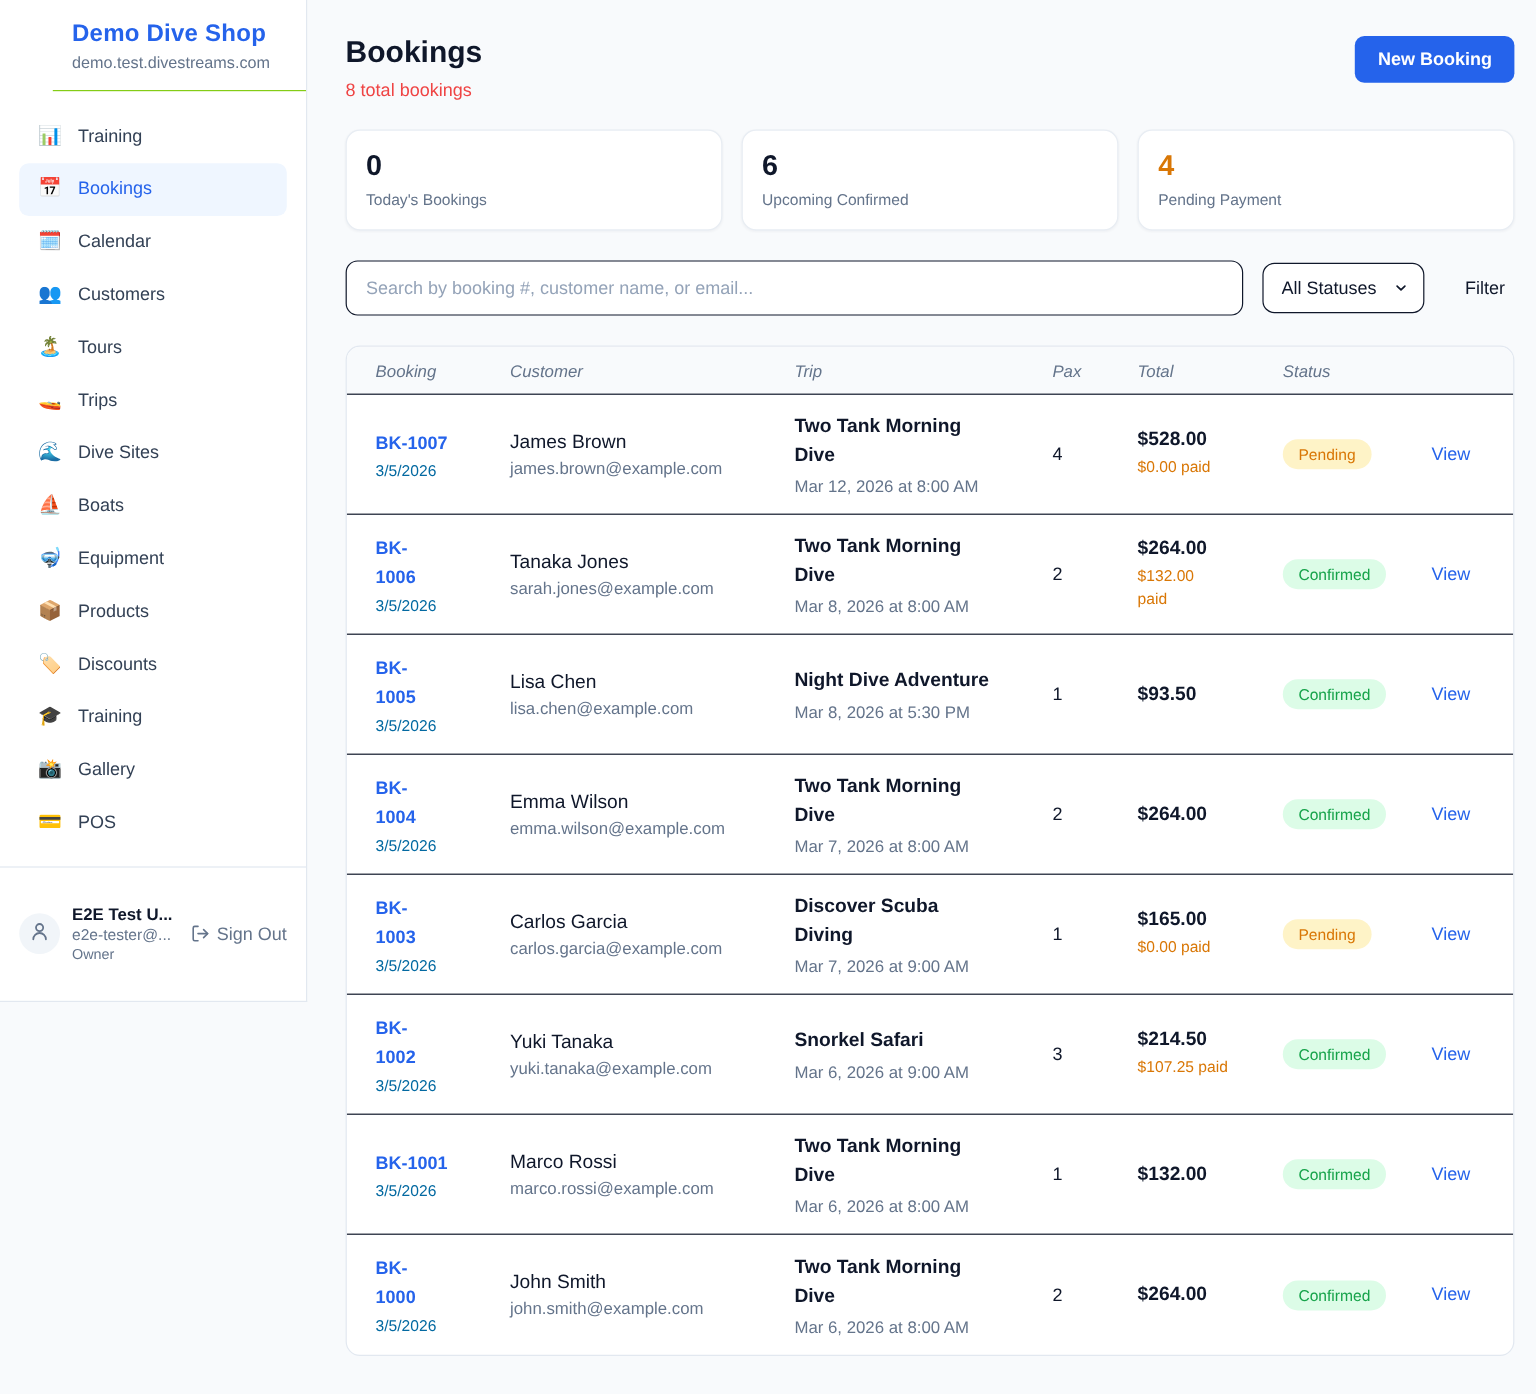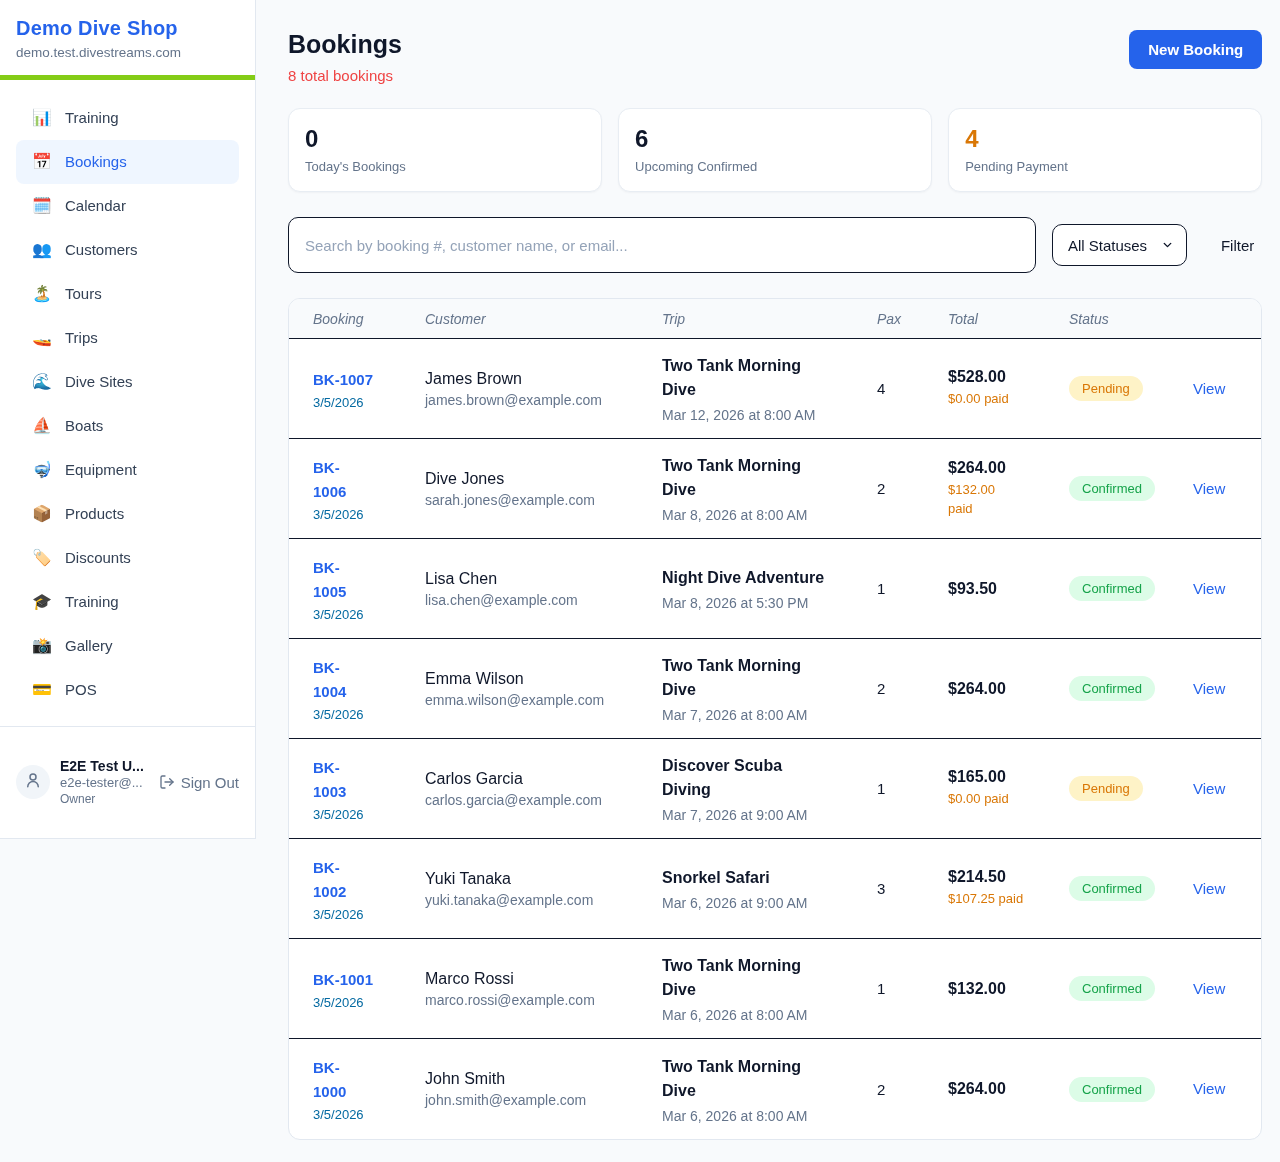--- a/index.html
+++ b/index.html
@@ -14,21 +14,21 @@
   }
 
   
   .sidebar {
     width: 256px;
     flex: 0 0 256px;
     background: #ffffff;
     border-right: 1px solid #e2e8f0;
     border-bottom: 1px solid #e2e8f0;
   }
-  .side-header { padding: 17px 16px 15px; border-bottom: 5px solid #84cc16; }
+  .side-header { padding: 17px 16px 15px; border-bottom: 1px solid #84cc16; margin-left: 44px; }
   .shop-name { color: #2563eb; font-size: 20px; font-weight: 700; letter-spacing: .2px; }
   .shop-domain { color: #64748b; font-size: 13.5px; margin-top: 5px; }
   .nav { padding: 16px 16px 14px; }
   .nav-item {
     display: flex; align-items: center; gap: 13px;
     padding: 10px 16px; border-radius: 8px;
     font-size: 15px; color: #334155; cursor: pointer;
     line-height: 24px;
   }
   .nav-item.active { background: #eff6ff; color: #2563eb; }
@@ -71,21 +71,21 @@
   .stat-card {
     background: #fff; border: 1px solid #e8edf3; border-radius: 12px;
     padding: 16px 16px; box-shadow: 0 1px 2px rgba(15,23,42,.04);
     min-height: 84px;
   }
   .stat-value { font-size: 24px; font-weight: 700; line-height: 1.2; }
   .stat-label { font-size: 13px; color: #64748b; margin-top: 5px; }
 
   .controls { display: flex; align-items: center; gap: 16px; margin-bottom: 25px; }
   .search {
-    flex: 1; height: 56px;
+    flex: 1; height: 46px;
     border: 1.5px solid #0f172a; border-radius: 10px;
     padding: 0 16px; font-size: 15px; color: #0f172a;
     background: #fff; font-family: inherit; outline: none;
   }
   .search::placeholder { color: #94a3b8; }
   .select-wrap { position: relative; }
   .status-select {
     appearance: none; -webkit-appearance: none; -moz-appearance: none;
     height: 42px; border: 1.5px solid #0f172a; border-radius: 10px;
     padding: 0 38px 0 15px; font-size: 15px; color: #0f172a;
@@ -306,21 +306,21 @@
       <a class="view-link" style="color: rgb(37, 99, 235);">View</a>
     </div>
   </div>
         <div class="trow">
     <div class="cell">
       <div class="bk-id">BK-
 1006</div>
       <div class="bk-date">3/5/2026</div>
     </div>
     <div class="cell">
-      <div class="cust-name">Dive Jones</div>
+      <div class="cust-name">Tanaka Jones</div>
       <div class="cust-email">sarah.jones@example.com</div>
     </div>
     <div class="cell">
       <div class="trip-name">Two Tank Morning
 Dive</div>
       <div class="trip-time">Mar 8, 2026 at 8:00 AM</div>
     </div>
     <div class="cell pax">2</div>
     <div class="cell">
       <div class="total">$264.00</div>

